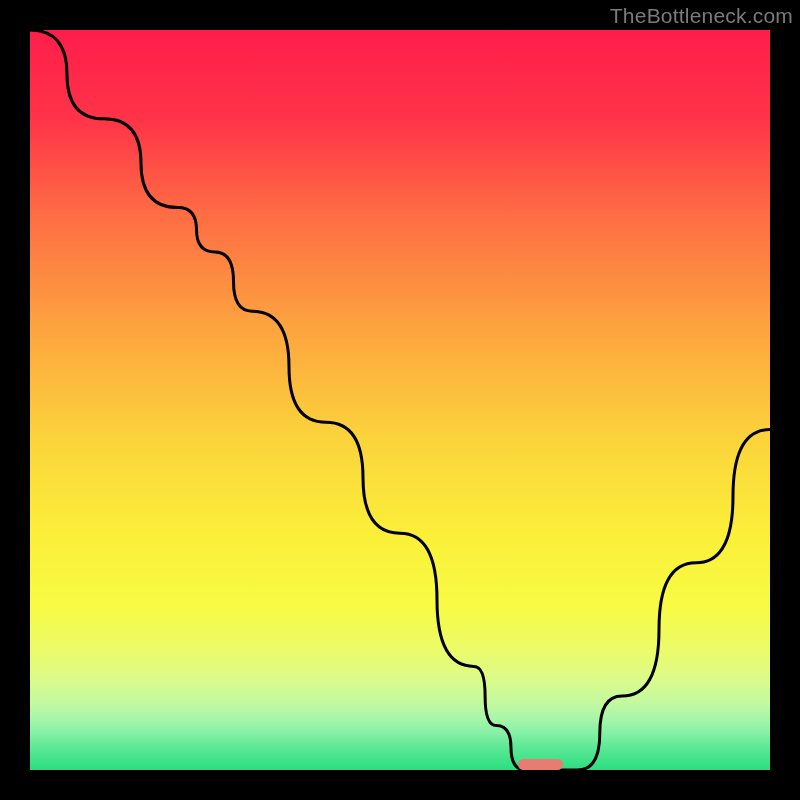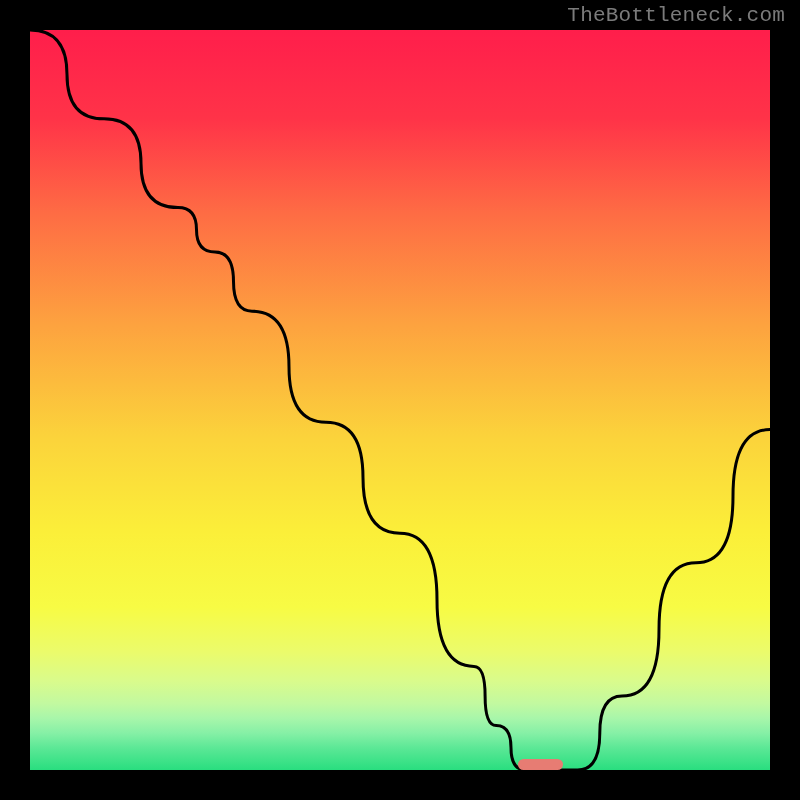--- a/index.html
+++ b/index.html
@@ -13,27 +13,26 @@
   }
   .frame {
     position: relative;
     width: 800px;
     height: 800px;
     background: #000;
   }
   .watermark {
     position: absolute;
     top: 4px;
-    right: 15px;
+    right: 7px;
     color: #7b7b7b;
     font-size: 21px;
     font-weight: 500;
     letter-spacing: 0.2px;
     z-index: 20;
-    font-family: Liberation Mono, monospace;
   }
   .plot-area {
     position: absolute;
     left: 30px;
     top: 30px;
     width: 740px;
     height: 740px;
     overflow: hidden;
   }
   .gradient-bg {

